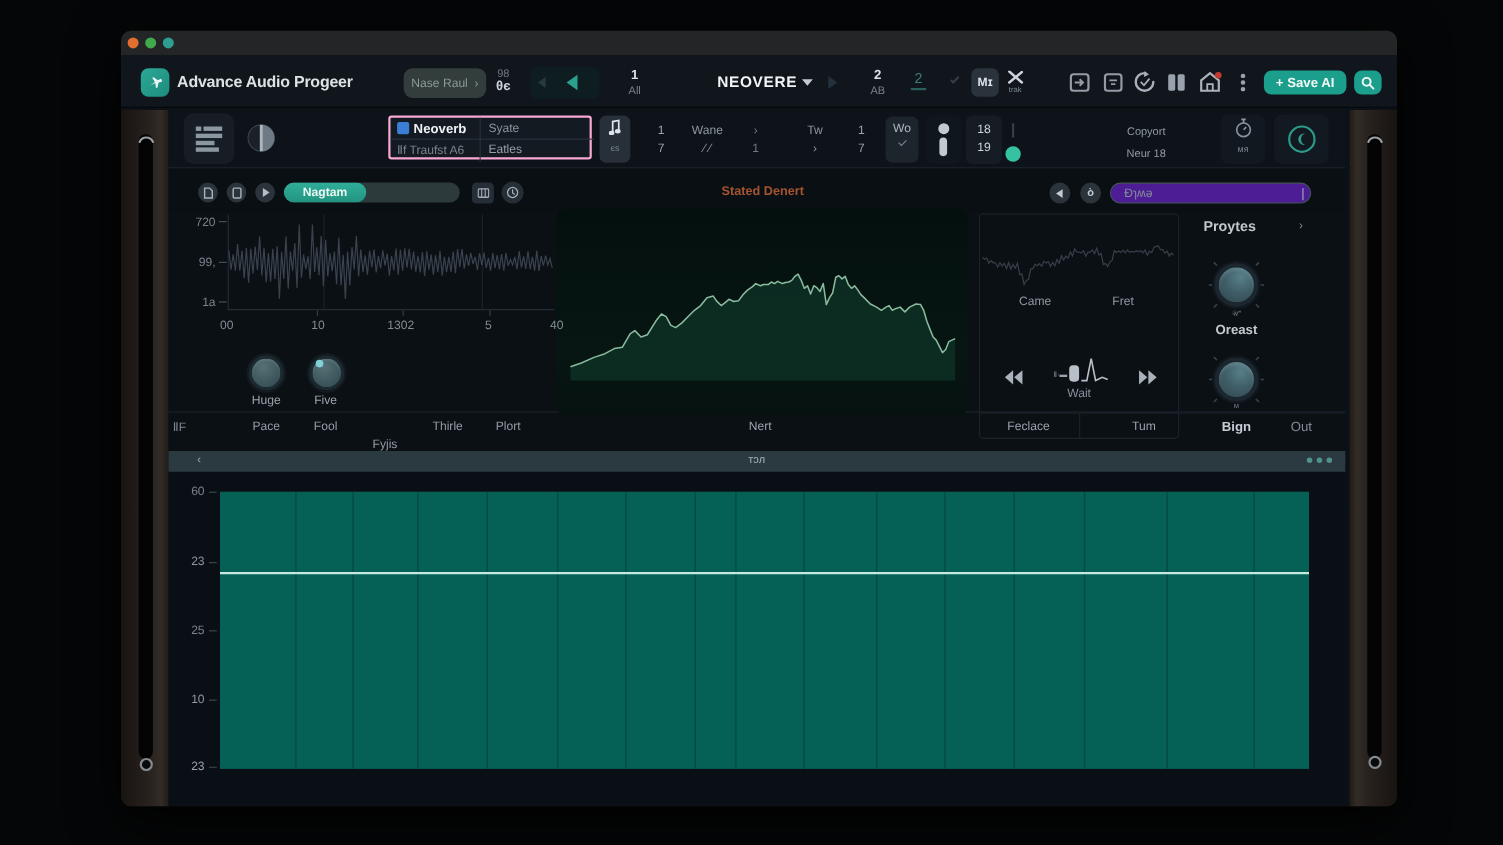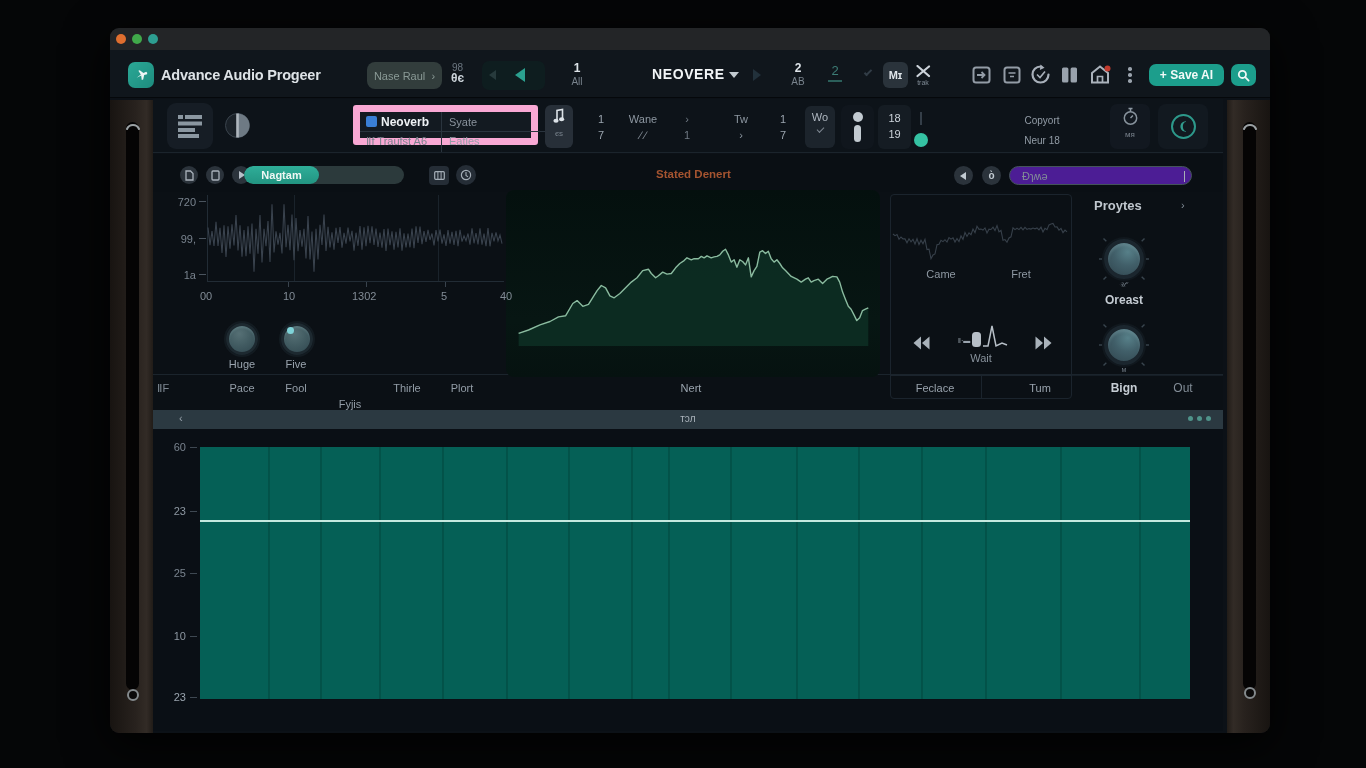--- a/index.html
+++ b/index.html
@@ -96,21 +96,21 @@
       <rect x="1" y="15" width="17" height="4" fill="#8b97a1"></rect>
       <rect x="1" y="21" width="21" height="4" fill="#8b97a1"></rect>
     </svg>
   </div>
   <svg class="abs" style="left:224px; top:112px;" width="27" height="27" viewBox="0 0 27 27">
     <circle cx="13.5" cy="13.5" r="12" fill="#1a2128" stroke="#3a444d" stroke-width="1"></circle>
     <path d="M13.5 1.5 A12 12 0 0 1 13.5 25.5 Z" fill="#6e7a84"></path>
     <rect x="12.2" y="1.5" width="2.6" height="24" fill="#aeb6bd"></rect>
   </svg>
 
-  <div class="abs" style="left:353px; top:105px; width:185px; height:40px; border:7px solid #f9a8d4; border-radius:3px; background:#131a21;">
+  <div class="abs" style="left:353px; top:105px; width:185px; height:40px; border:2px solid #f9a8d4; border-radius:3px; background:#131a21;">
     <div class="abs" style="left:0; top:19px; width:185px; height:1px; background:#2a343e;"></div>
     <div class="abs" style="left:81px; top:0; width:1px; height:40px; background:#2a343e;"></div>
     <div class="abs" style="left:6px; top:4px; width:11px; height:11px; border-radius:2px; background:#3a7fd5;"></div>
     <div class="abs" style="left:21px; top:3px; color:#eef2f5; font-size:12px; font-weight:bold;">Neoverb</div>
     <div class="abs" style="left:89px; top:4px; color:#8a939d; font-size:11px;">Syate</div>
     <div class="abs" style="left:6px; top:23px; color:#79828c; font-size:11px;">Ⅱf Traufst A6</div>
     <div class="abs" style="left:89px; top:23px; color:#959ea8; font-size:11px;">Eatles</div>
   </div>
   <div class="abs" style="left:545px; top:105px; width:28px; height:43px; border-radius:6px; background:#272f38; text-align:center;">
     <svg width="12" height="16" viewBox="0 0 12 16" style="margin-top:3px;">
@@ -160,21 +160,21 @@
   </div>
   <div class="abs cc" style="left:206px; top:166px; width:18px; height:18px; border-radius:50%; background:#2b333b;">
     <svg width="9" height="11" viewBox="0 0 9 11">
         <rect x="1" y="1" width="7" height="9" rx="1" fill="none" stroke="#aab3bc" stroke-width="1.3"></rect>
       </svg>
   </div>
   <div class="abs cc" style="left:232px; top:166px; width:18px; height:18px; border-radius:50%; background:#2b333b;">
     <div style="width:0; height:0; border-top:4px solid transparent; border-bottom:4px solid transparent; border-left:6px solid #b6bfc7; margin-left:2px;"></div>
   </div>
 
-  <div class="abs" style="left:244px; top:166px; width:160px; height:18px; border-radius:9px; background:#2c3a3c; overflow:hidden;">
+  <div class="abs" style="left:258px; top:166px; width:160px; height:18px; border-radius:9px; background:#2c3a3c; overflow:hidden;">
     <div class="abs cc" style="left:0; top:0; width:75px; height:18px; border-radius:9px; background:linear-gradient(180deg,#2fae99,#229481); color:#eef7f4; font-size:11px; font-weight:bold;">Nagtam</div>
   </div>
   <div class="abs cc" style="left:429px; top:166px; width:20px; height:19px; border-radius:4px; background:#252d36;">
     <svg width="11" height="9" viewBox="0 0 11 9">
         <rect x="0.7" y="0.7" width="9.6" height="7.6" rx="1" fill="none" stroke="#a5aeb7" stroke-width="1.2"></rect>
         <path d="M3.9 0.7 v7.6 M7.1 0.7 v7.6" stroke="#a5aeb7" stroke-width="1"></path>
       </svg>
   </div>
   <div class="abs cc" style="left:456px; top:165px; width:20px; height:20px; border-radius:50%; background:#252d36;">
     <svg width="12" height="12" viewBox="0 0 12 12">

